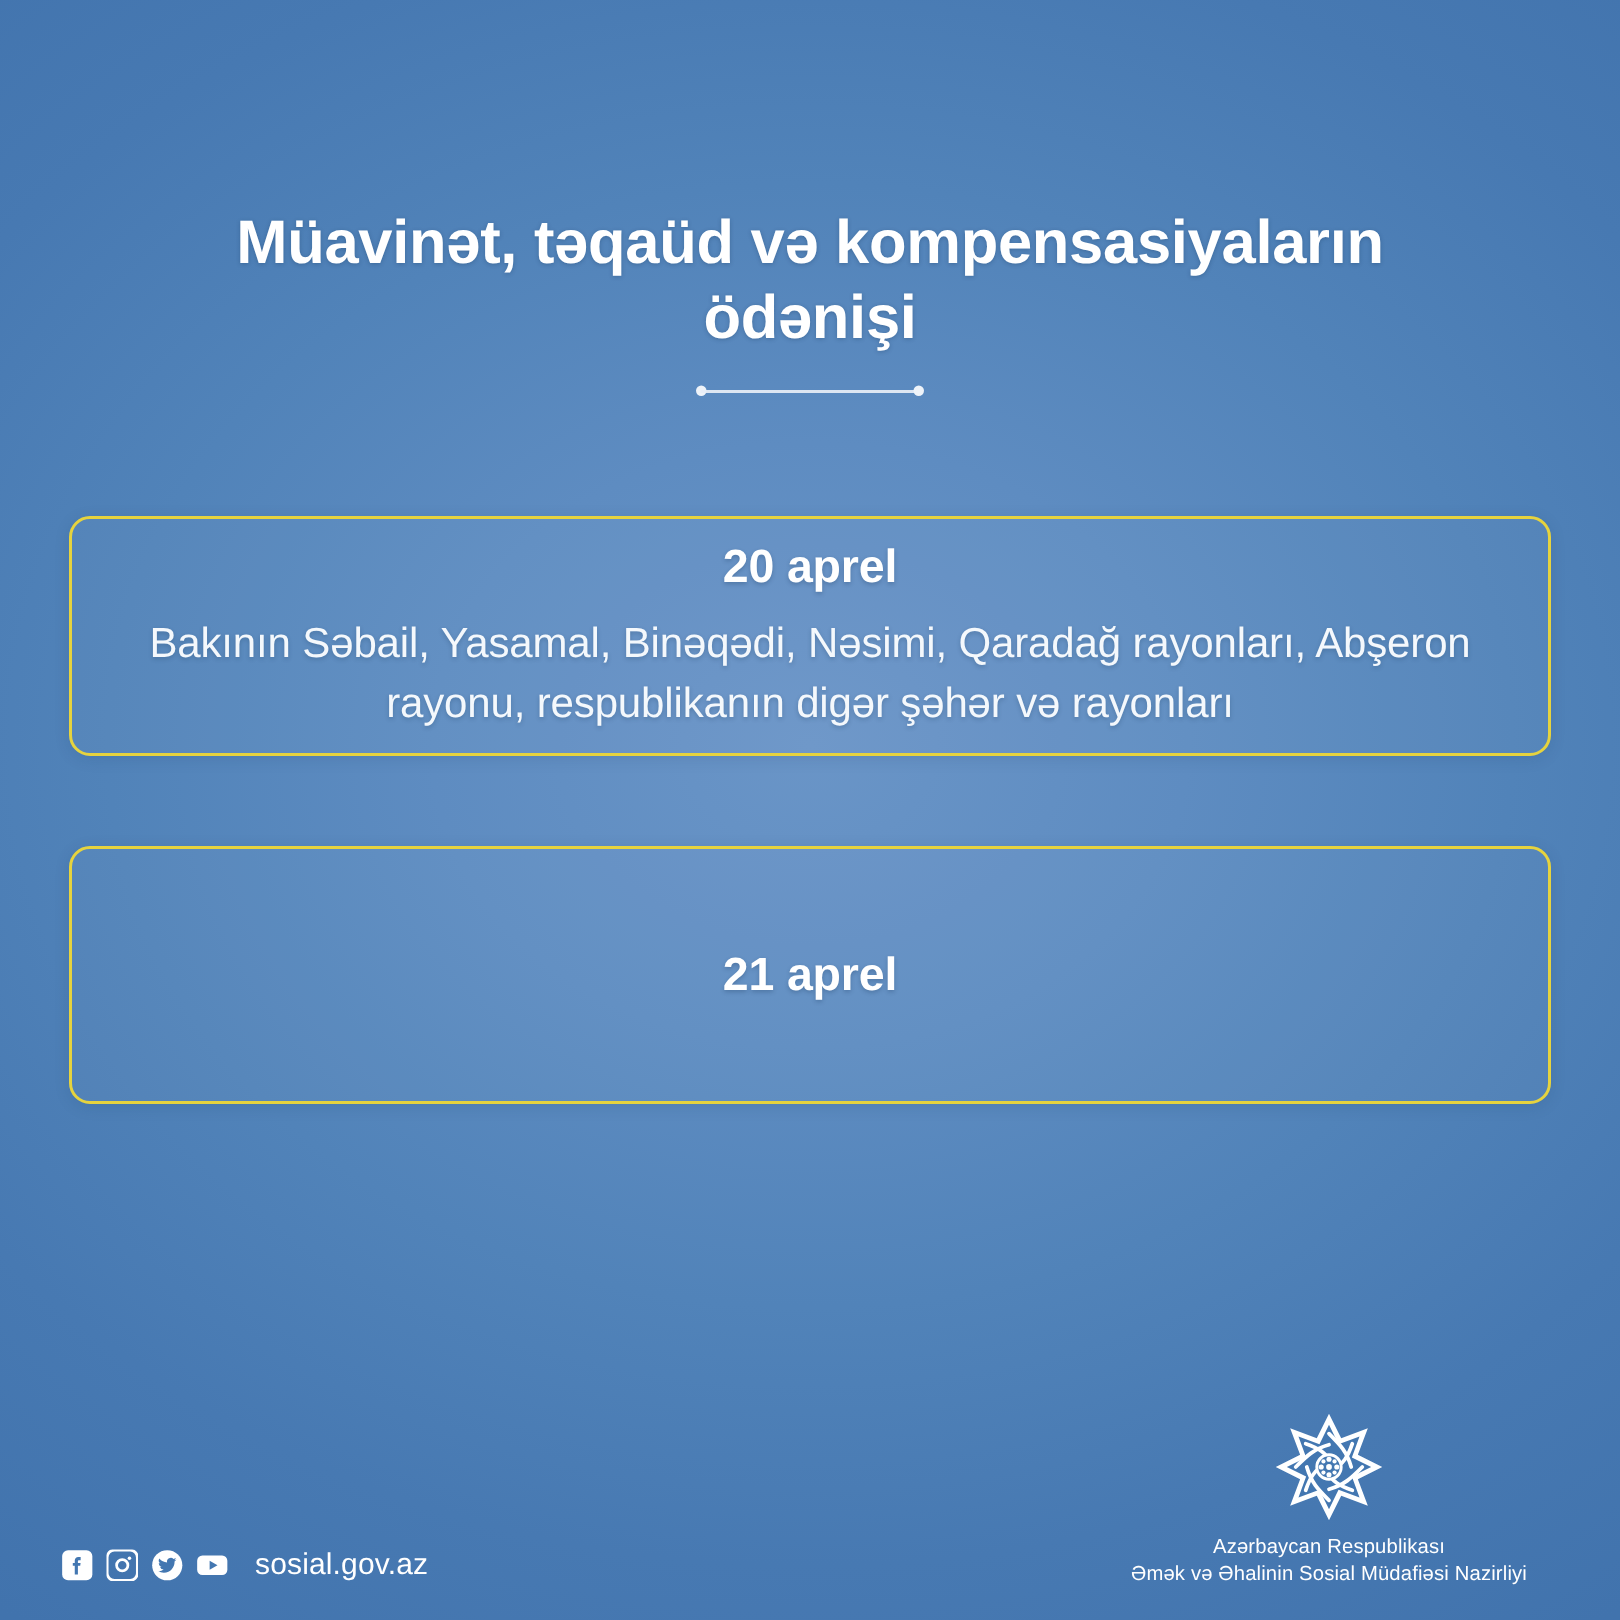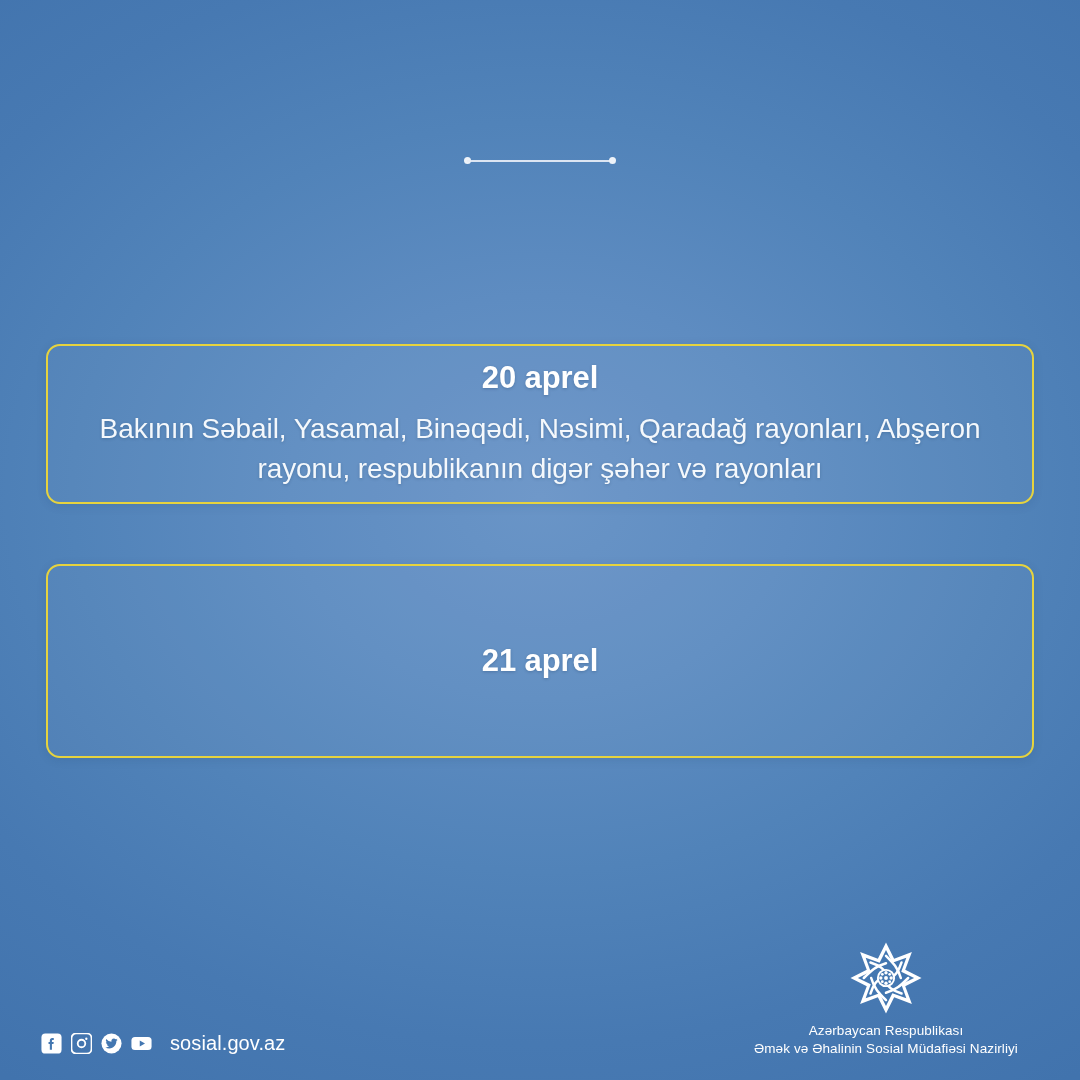--- a/index.html
+++ b/index.html
@@ -81,21 +81,21 @@
     width: 988px;
     box-sizing: border-box;
     border: 2px solid #e6d33e;
     border-radius: 14px;
     background: rgba(255, 255, 255, 0.035);
     text-align: center;
     padding: 0 32px;
     box-shadow: 0 2px 10px rgba(25, 55, 92, 0.13);
   }
   #card-1 { top: 344px; height: 160px; }
-  #card-2 { top: 564px; height: 194px; }
+  #card-2 { top: 564px; height: 172px; }
 
   .card-inner {
     position: absolute;
     left: 26px;
     right: 26px;
     top: 50%;
     transform: translateY(-50%);
   }
 
   .card-date {
@@ -165,20 +165,21 @@
     letter-spacing: 0.1px;
     white-space: nowrap;
   }
 </style>
 </head>
 <body>
 
 <div id="poster">
 
   <div class="title-block">
+    <h1 class="title">Müavinət, təqaüd və kompensasiyaların ödənişi</h1>
     <div class="title-rule">
       <span class="dot left"></span>
       <span class="bar"></span>
       <span class="dot right"></span>
     </div>
   </div>
 
   <div class="card" id="card-1">
     <div class="card-inner">
       <div class="card-date">20 aprel</div>

